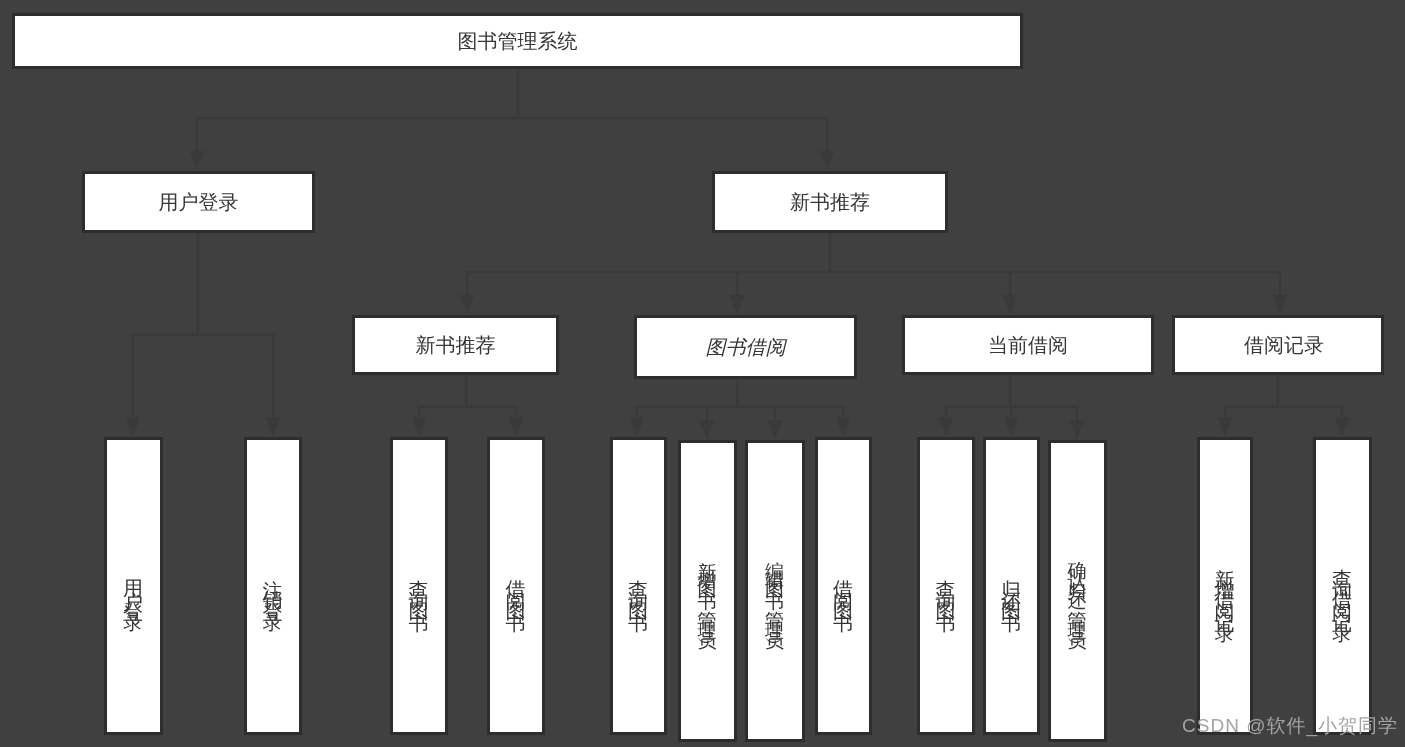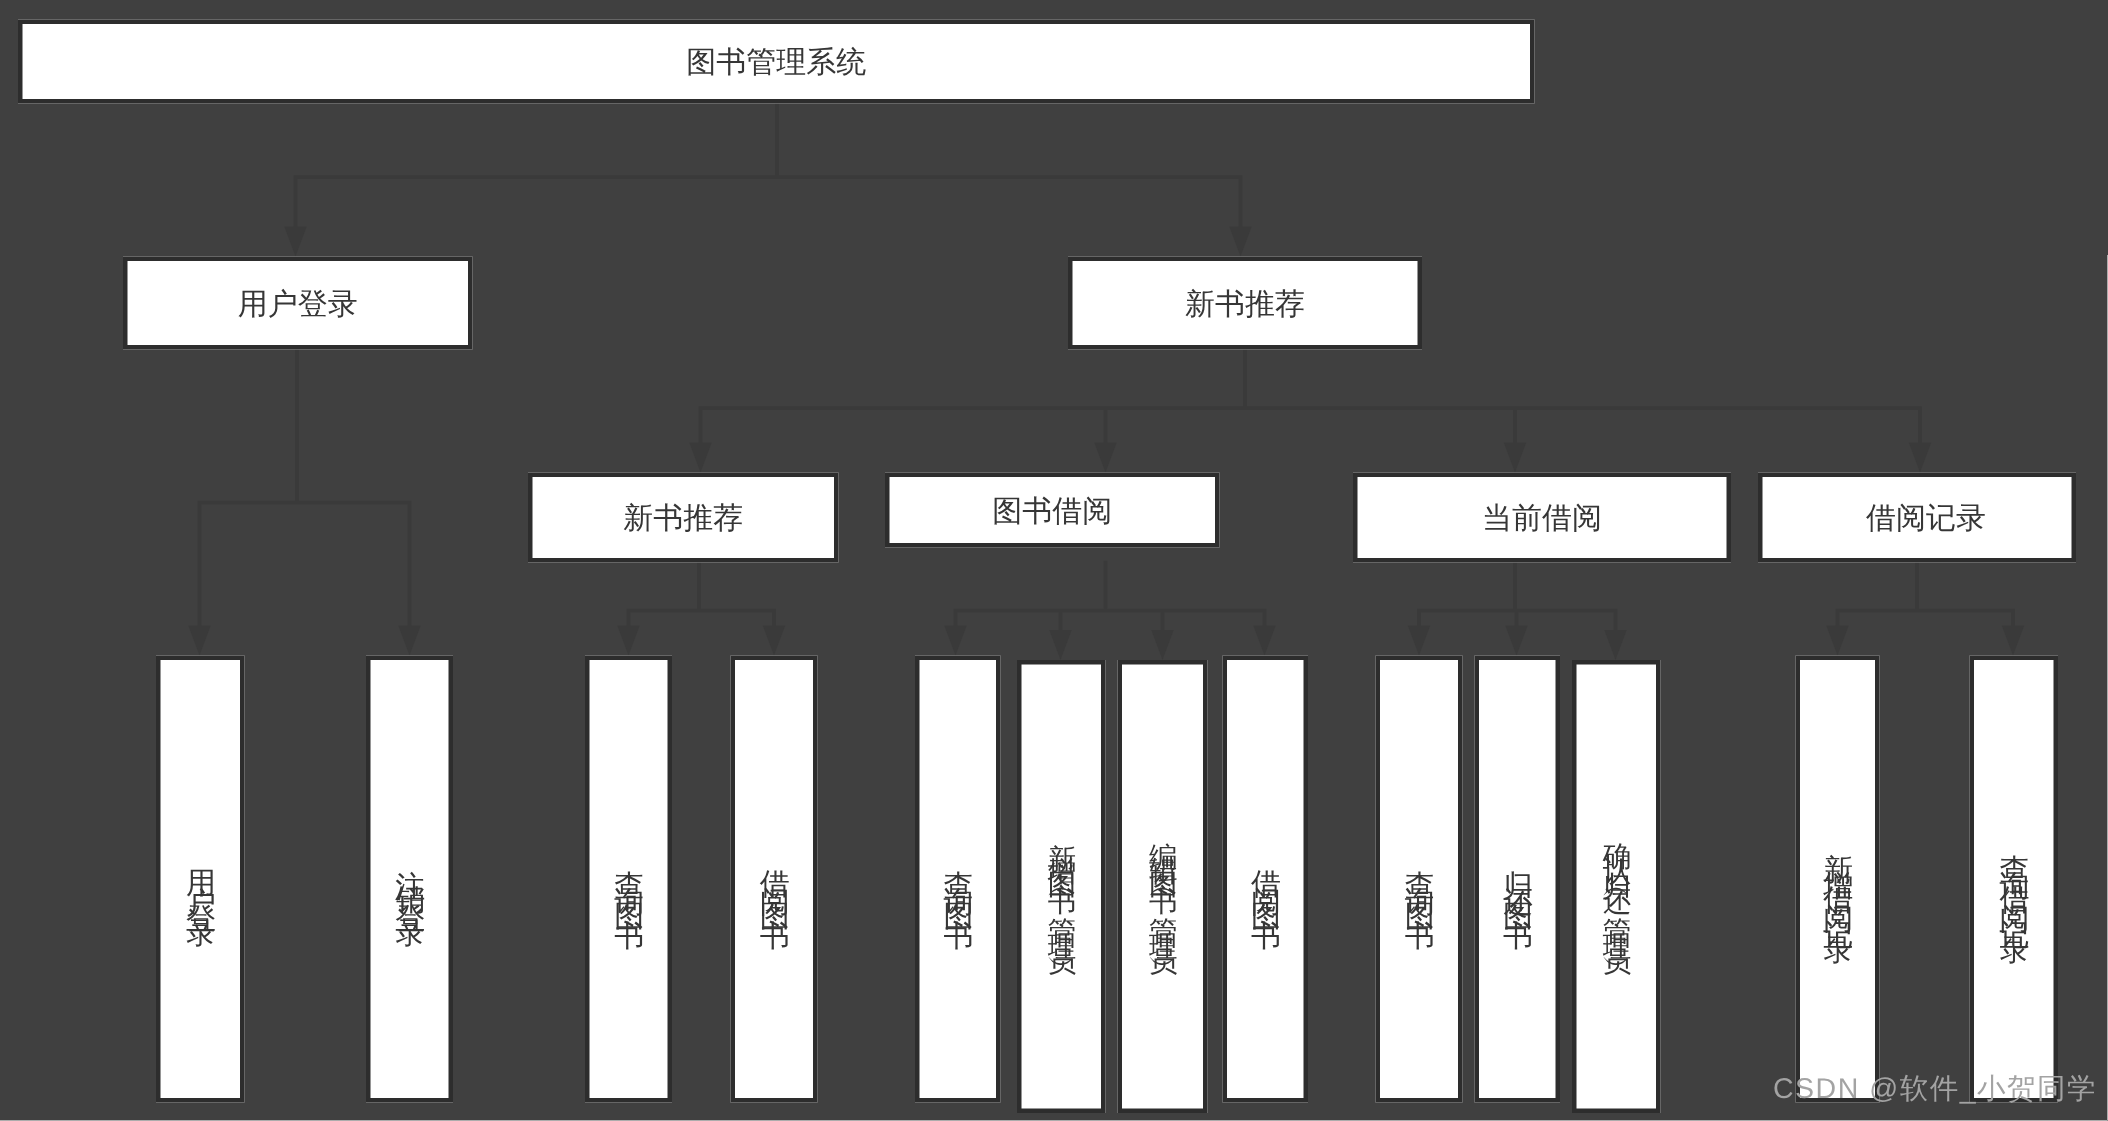--- a/index.html
+++ b/index.html
@@ -92,21 +92,21 @@
   <div class="node" style="left:82px; top:171px; width:233px; height:62px;">
     <span>用户登录</span>
   </div>
   <div class="node" style="left:712px; top:171px; width:236px; height:62px;">
     <span>新书推荐</span>
   </div>
 
   <div class="node" style="left:352px; top:315px; width:207px; height:60px;">
     <span>新书推荐</span>
   </div>
-  <div class="node" style="left:590px; top:315px; width:223px; height:50px;">
+  <div class="node" style="left:634px; top:315px; width:223px; height:64px;font-style:italic;">
     <span>图书借阅</span>
   </div>
   <div class="node" style="left:902px; top:315px; width:252px; height:60px;">
     <span>当前借阅</span>
   </div>
   <div class="node" style="left:1172px; top:315px; width:212px; height:60px;padding-left:12px;">
     <span>借阅记录</span>
   </div>
 
   <div class="node vnode" style="left:104px; top:437px; width:59px; height:298px;">

